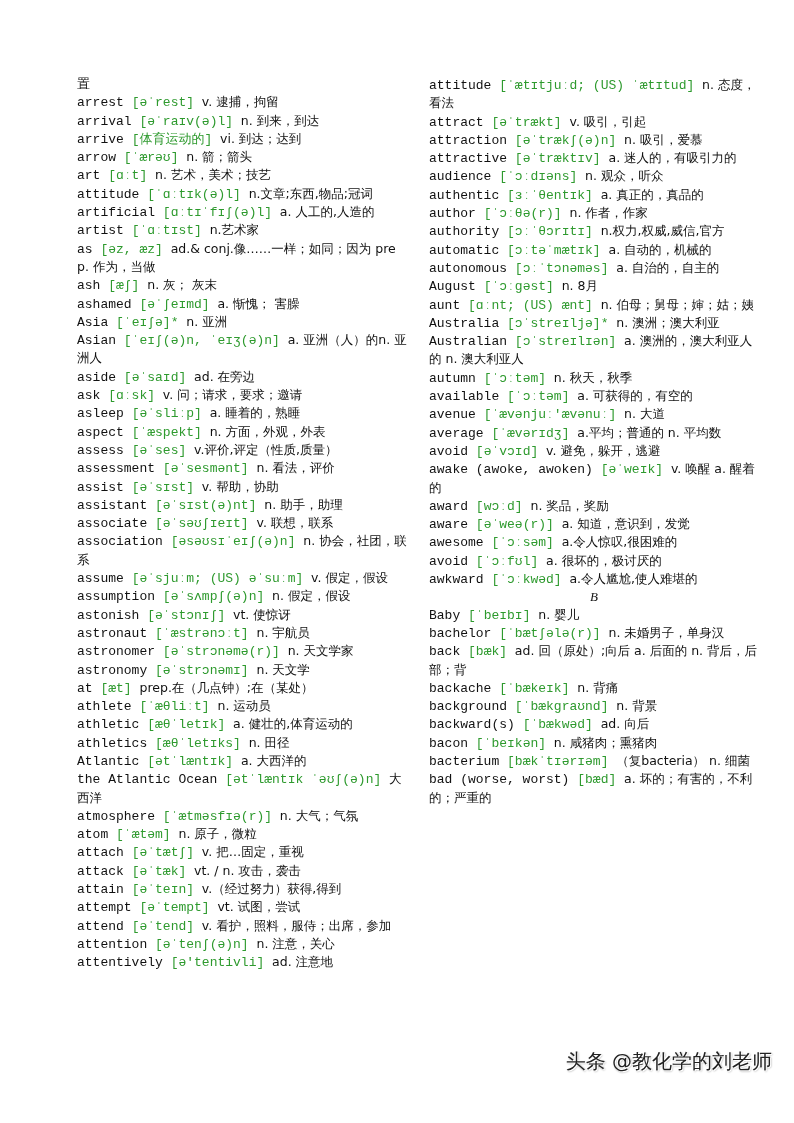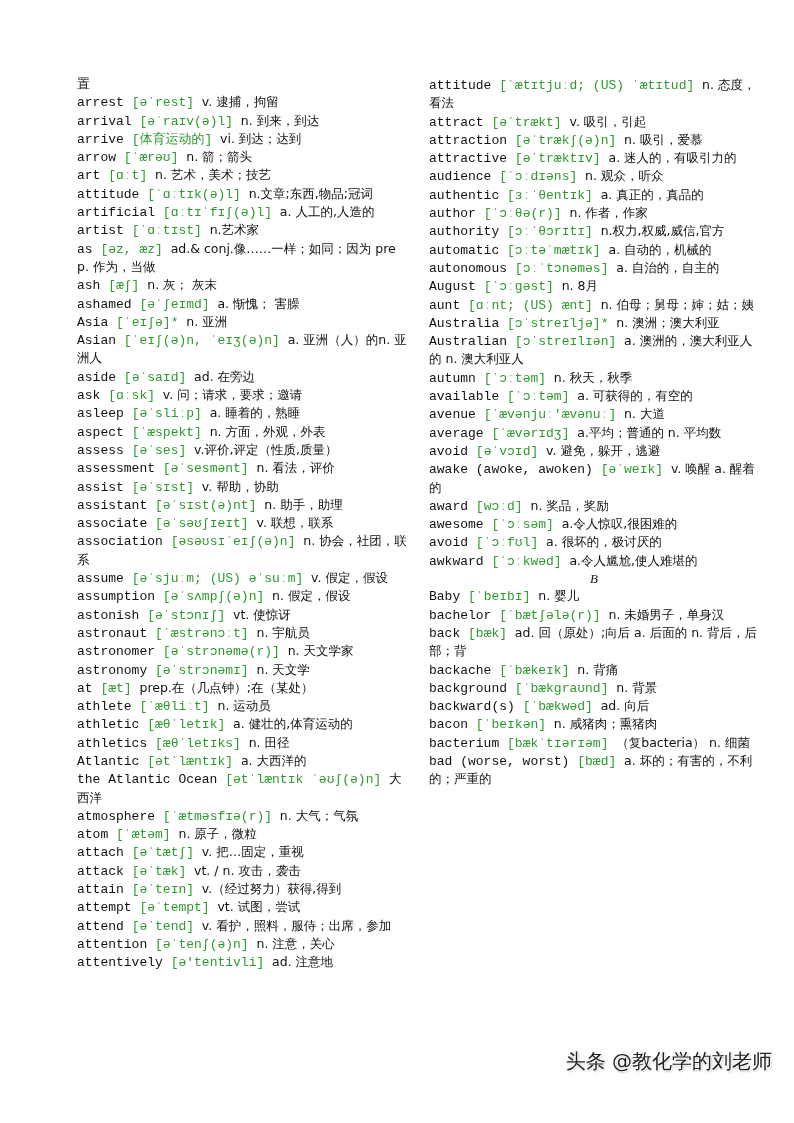--- a/index.html
+++ b/index.html
@@ -82,20 +82,21 @@
     <div class="entry"><span class="word">aunt</span>  <span class="ph">[ɑːnt; (US) ænt]</span> <span class="def">n. 伯母；舅母；婶；姑；姨</span></div>
     <div class="entry"><span class="word">Australia</span>  <span class="ph">[ɔˈstreɪljə]*</span> <span class="def">n. 澳洲；澳大利亚</span></div>
     <div class="entry"><span class="word">Australian</span>  <span class="ph">[ɔˈstreɪlɪən]</span> <span class="def">a. 澳洲的，澳大利亚人的 n. 澳大利亚人</span></div>
     <div class="entry"><span class="word">autumn</span>  <span class="ph">[ˈɔːtəm]</span> <span class="def">n. 秋天，秋季</span></div>
     <div class="entry"><span class="word">available</span>  <span class="ph">[ˈɔːtəm]</span> <span class="def">a. 可获得的，有空的</span></div>
     <div class="entry"><span class="word">avenue</span>  <span class="ph">[ˈævənjuː'ævənuː]</span> <span class="def">n. 大道</span></div>
     <div class="entry"><span class="word">average</span>  <span class="ph">[ˈævərɪdʒ]</span> <span class="def">a.平均；普通的 n. 平均数</span></div>
     <div class="entry"><span class="word">avoid</span>  <span class="ph">[əˈvɔɪd]</span> <span class="def">v. 避免，躲开，逃避</span></div>
     <div class="entry"><span class="word">awake (awoke, awoken)</span>  <span class="ph">[əˈweɪk]</span> <span class="def">v. 唤醒 a. 醒着的</span></div>
     <div class="entry"><span class="word">award</span>  <span class="ph">[wɔːd]</span> <span class="def">n. 奖品，奖励</span></div>
+    <div class="entry"><span class="word">aware</span>  <span class="ph">[əˈweə(r)]</span> <span class="def">a. 知道，意识到，发觉</span></div>
     <div class="entry"><span class="word">awesome</span>  <span class="ph">[ˈɔːsəm]</span> <span class="def">a.令人惊叹,很困难的</span></div>
     <div class="entry"><span class="word">avoid</span>  <span class="ph">[ˈɔːfʊl]</span> <span class="def">a. 很坏的，极讨厌的</span></div>
     <div class="entry"><span class="word">awkward</span>  <span class="ph">[ˈɔːkwəd]</span> <span class="def">a.令人尴尬,使人难堪的</span></div>
     <div class="section-letter">B</div>
     <div class="entry"><span class="word">Baby</span>  <span class="ph">[ˈbeɪbɪ]</span> <span class="def">n. 婴儿</span></div>
     <div class="entry"><span class="word">bachelor</span>  <span class="ph">[ˈbætʃələ(r)]</span> <span class="def">n. 未婚男子，单身汉</span></div>
     <div class="entry"><span class="word">back</span>  <span class="ph">[bæk]</span> <span class="def">ad. 回（原处）;向后 a. 后面的 n. 背后，后部；背</span></div>
     <div class="entry"><span class="word">backache</span>  <span class="ph">[ˈbækeɪk]</span> <span class="def">n. 背痛</span></div>
     <div class="entry"><span class="word">background</span>  <span class="ph">[ˈbækgraʊnd]</span> <span class="def">n. 背景</span></div>
     <div class="entry"><span class="word">backward(s)</span>  <span class="ph">[ˈbækwəd]</span> <span class="def">ad. 向后</span></div>

